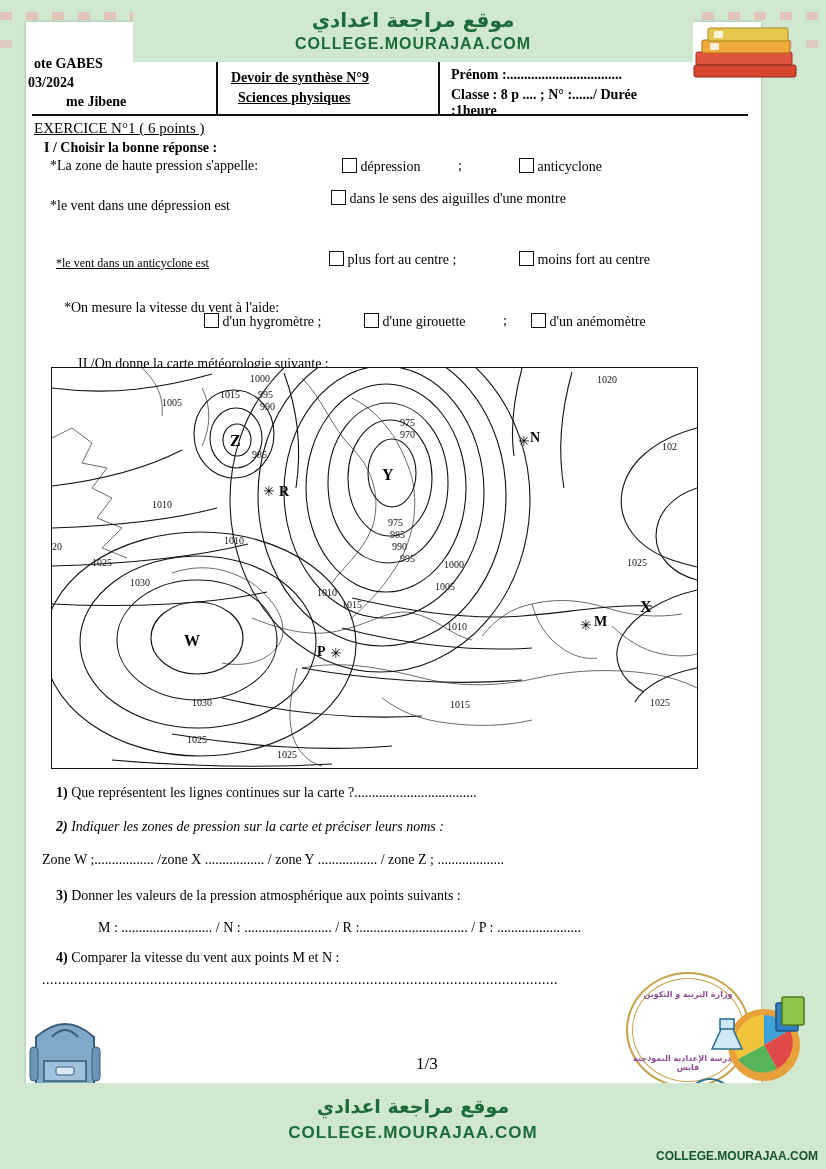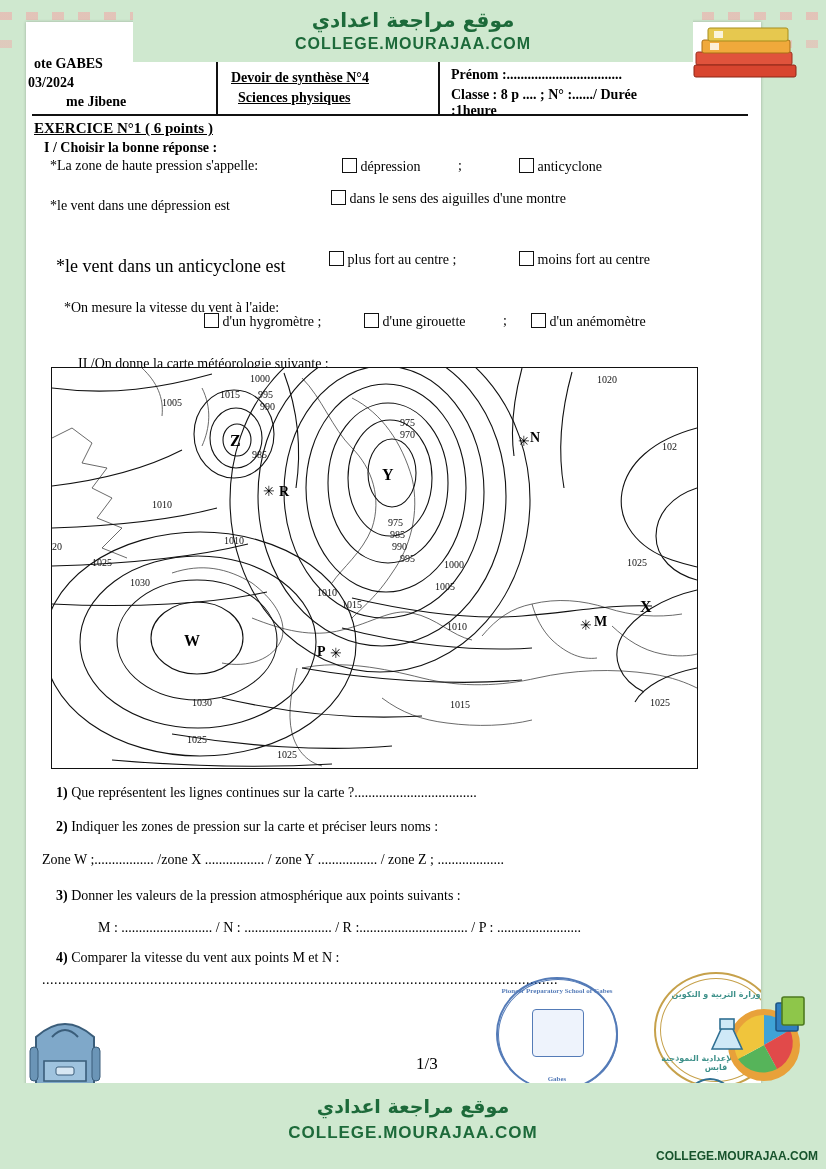--- a/index.html
+++ b/index.html
@@ -60,25 +60,25 @@
   .hdr-left3{position:absolute;left:6px;top:72px;font-size:14px;font-weight:bold;margin-left:34px;}
   .hdr-mid1{position:absolute;left:205px;top:48px;font-size:14px;font-weight:bold;text-decoration:underline;}
   .hdr-mid2{position:absolute;left:212px;top:68px;font-size:14px;font-weight:bold;text-decoration:underline;}
   .hdr-r1{position:absolute;left:425px;top:45px;font-size:14px;font-weight:bold;}
   .hdr-r2{position:absolute;left:425px;top:65px;font-size:14px;font-weight:bold;}
   .hline{position:absolute;left:6px;top:92px;width:716px;height:2px;background:#111;}
   .vline{position:absolute;left:190px;top:28px;width:2px;height:64px;background:#111;}
   .vline2{position:absolute;left:412px;top:28px;width:2px;height:64px;background:#111;}
 
   
-  .ex-title{position:absolute;left:8px;top:98px;font-size:15px;font-weight:bold;text-decoration:underline;}
+  .ex-title{position:absolute;left:8px;top:98px;font-size:15px;font-weight:normal;text-decoration:underline;}
   .l1{position:absolute;left:18px;top:118px;font-size:14px;font-weight:bold;}
   .q1{position:absolute;left:24px;top:136px;font-size:14px;}
   .q2{position:absolute;left:24px;top:176px;font-size:14px;}
-  .q3{position:absolute;left:30px;top:234px;font-size:18px;}
+  .q3{position:absolute;left:30px;top:234px;font-size:12px;text-decoration:underline;}
   .q4{position:absolute;left:38px;top:278px;font-size:14px;}
   .q5{position:absolute;left:52px;top:334px;font-size:14px;}
 
   .cb{display:inline-block;width:13px;height:13px;border:1.3px solid #111;vertical-align:-2px;background:#fff;}
   .opt{position:absolute;font-size:14px;white-space:nowrap;}
 
   
   .map-frame{
     position:absolute;left:25px;top:345px;width:645px;height:400px;
     border:1.5px solid #111;background:#fff;overflow:hidden;
@@ -94,21 +94,21 @@
   .stamp1{
     position:absolute;left:470px;top:955px;width:118px;height:110px;border-radius:50%;
     border:2px solid #1b4fa0;color:#1b4fa0;opacity:.75;
   }
   .stamp1 .t{position:absolute;left:0;top:0;width:118px;height:110px;border-radius:50%;border:1px solid #1b4fa0;}
   .stamp1 .txt{position:absolute;left:0;top:8px;width:118px;text-align:center;font-size:7px;font-weight:bold;}
   .stamp1 .txt2{position:absolute;left:0;bottom:6px;width:118px;text-align:center;font-size:7px;font-weight:bold;}
   .stamp1 .emblem{position:absolute;left:34px;top:30px;width:50px;height:46px;border:1.5px solid #1b4fa0;border-radius:4px;background:#e9f0fb;}
   .stamp2{
     position:absolute;left:600px;top:950px;width:120px;height:112px;border-radius:50%;
-    border:2px solid #b88a1f;color:#0f766e;opacity:.8;margin-left:28px;
+    border:2px solid #b88a1f;color:#701a75;opacity:.8;
   }
   .stamp2 .t{position:absolute;left:4px;top:4px;width:110px;height:102px;border-radius:50%;border:1px solid #b88a1f;}
   .stamp2 .ar{position:absolute;left:0;top:16px;width:120px;text-align:center;font-family:"DejaVu Sans",sans-serif;font-size:8px;direction:rtl;font-weight:bold;}
   .stamp2 .ar2{position:absolute;left:0;bottom:14px;width:120px;text-align:center;font-family:"DejaVu Sans",sans-serif;font-size:8px;direction:rtl;font-weight:bold;}
 
   
   .books{position:absolute;right:24px;top:18px;width:110px;height:66px;z-index:4;}
   .backpack{position:absolute;left:22px;bottom:66px;width:86px;height:96px;z-index:4;}
   .sci{position:absolute;right:18px;bottom:70px;width:118px;height:110px;z-index:4;}
   .chev{position:absolute;right:42px;top:790px;width:64px;height:170px;z-index:1;opacity:.85;}
@@ -144,21 +144,21 @@
  <div class="sheet-inner">
 
   <div class="vline"></div>
   <div class="vline2"></div>
   <div class="hline"></div>
 
   <div class="hdr-left">ote GABES</div>
   <div class="hdr-left2">03/2024</div>
   <div class="hdr-left3">me Jibene</div>
 
-  <div class="hdr-mid1">Devoir de synthèse N°4</div>
+  <div class="hdr-mid1">Devoir de synthèse N°9</div>
   <div class="hdr-mid2">Sciences physiques</div>
 
   <div class="hdr-r1">Prénom :.................................</div>
   <div class="hdr-r2">Classe : 8 p .... ; N° :....../ Durée :1heure</div>
 
   <div class="ex-title">EXERCICE N°1 ( 6 points )</div>
   <div class="l1">I / Choisir la bonne réponse :</div>
 
   <div class="q1">*La zone de haute pression s'appelle:</div>
   <div class="opt" style="left:316px;top:136px;">
@@ -309,21 +309,21 @@
         <text x="225" y="390">1025</text>
         <text x="398" y="340">1015</text>
       </g>
     </svg>
   </div>
 
   <div class="bq" style="left:30px;top:763px;">
     <b>1)</b>
     <span>Que représentent les lignes continues sur la carte ?...................................</span>
   </div>
-  <div class="bq" style="left:30px;top:797px;">
+  <div class="bq" style="left:30px;top:797px;font-style:italic;">
     <b>2)</b>
     <span>Indiquer les zones de pression sur la carte et préciser leurs noms :</span>
   </div>
   <div class="bq" style="left:16px;top:830px;">
     <span>Zone W ;.................   /zone X ................. /  zone Y ................. / zone Z ; ...................</span>
   </div>
   <div class="bq" style="left:30px;top:866px;">
     <b>3)</b>
     <span>Donner les valeurs de  la pression atmosphérique aux points suivants :</span>
   </div>
@@ -331,26 +331,20 @@
     <span>M : .......................... / N : ......................... / R :............................... / P : ........................</span>
   </div>
   <div class="bq" style="left:30px;top:928px;">
     <b>4)</b>
     <span>Comparer la vitesse du vent aux points  M et N :</span>
   </div>
   <div class="bq dots-line" style="left:16px;top:950px;">.................................................................................................................................</div>
 
   <div class="pagenum">1/3</div>
 
-  <div class="stamp1">
-    <div class="t"></div>
-    <div class="txt">Pioneer Preparatory  School of Gabes</div>
-    <div class="emblem"></div>
-    <div class="txt2">Gabes</div>
-  </div>
   <div class="stamp2">
     <div class="t"></div>
     <div class="ar">وزارة التربية و التكوين</div>
     <div class="ar2">المدرسة الإعدادية النموذجية قابس</div>
   </div>
 
  </div>
 </div>
 
 <svg class="backpack" viewBox="0 0 86 96">

